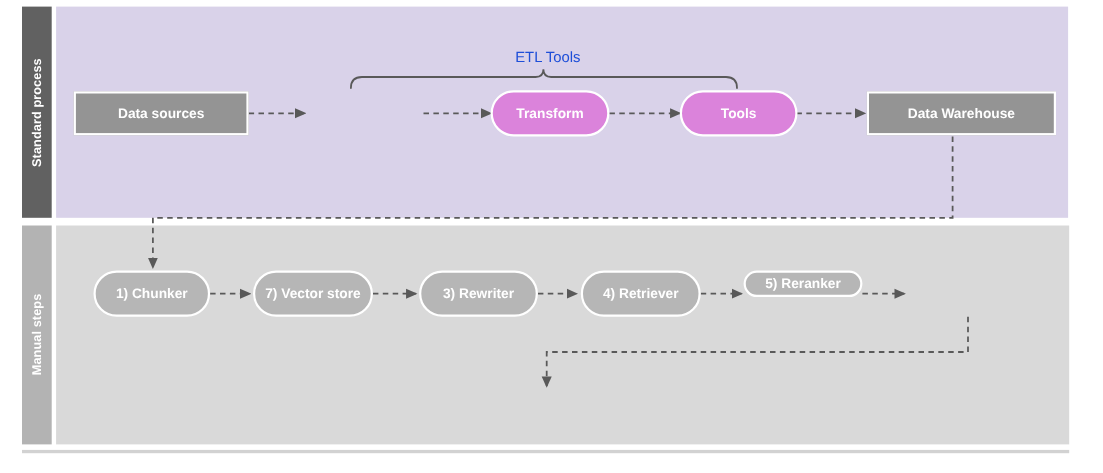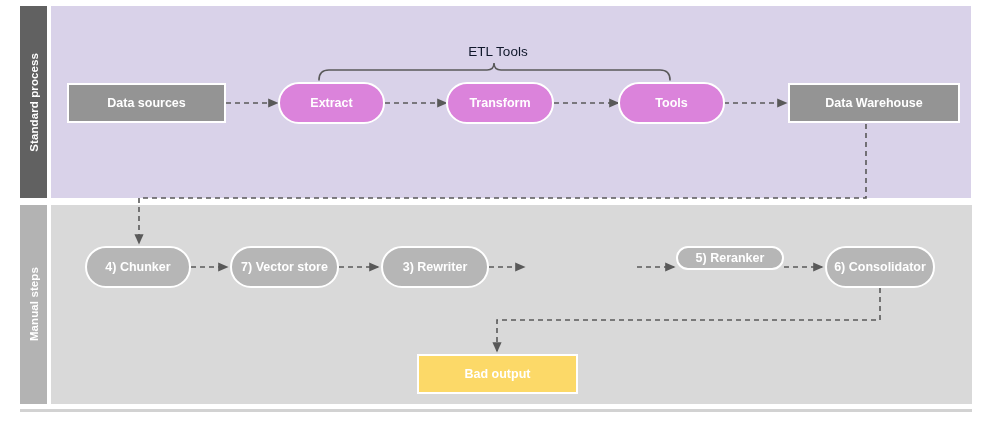--- a/index.html
+++ b/index.html
@@ -99,21 +99,21 @@
   .node.yellow    { background: #fcd968; }
 
   
   #etl-label {
     position: absolute;
     left: 418px;
     top: 44px;
     width: 160px;
     text-align: center;
     font-size: 13.5px;
-    color: #0f172a;
+    color: #1d4ed8;
     font-weight: normal;
     z-index: 6;
   }
 
   
   #wires {
     position: absolute;
     left: 0;
     top: 0;
     width: 1003px;
@@ -164,34 +164,32 @@
       <path d="M 880 288 L 880 320 L 497 320 L 497 351"></path>
     </g>
 
     <path d="M 319 80 Q 319 70 329 70 L 487 70 Q 494 70 494 63 Q 494 70 501 70 L 660 70 Q 670 70 670 80" stroke="#595959" stroke-width="1.6" fill="none" stroke-linecap="round"></path>
   </svg>
 
   <div id="etl-label">ETL Tools</div>
 
   <div class="node rect grey-box" style="left:67px;  top:83px;  width:159px; height:40px;">Data sources</div>
 
-  <div class="node pill magenta" style="left:278px; top:82px;  width:107px; height:42px;">Extract</div>
 
   <div class="node pill magenta" style="left:446px; top:82px;  width:108px; height:42px;text-align:right;">Transform</div>
 
   <div class="node pill magenta" style="left:618px; top:82px;  width:107px; height:42px;">Tools</div>
 
   <div class="node rect grey-box" style="left:788px; top:83px;  width:172px; height:40px;">Data Warehouse</div>
 
-  <div class="node pill grey-pill" style="left:85px;  top:246px; width:106px; height:42px;">4) Chunker</div>
+  <div class="node pill grey-pill" style="left:85px;  top:246px; width:106px; height:42px;">1) Chunker</div>
 
   <div class="node pill grey-pill" style="left:230px; top:246px; width:109px; height:42px;">7) Vector store</div>
 
   <div class="node pill grey-pill" style="left:381px; top:246px; width:108px; height:42px;">3) Rewriter</div>
 
+  <div class="node pill grey-pill" style="left:528px; top:246px; width:109px; height:42px;">4) Retriever</div>
 
   <div class="node pill grey-pill" style="left:676px; top:246px; width:108px; height:24px;">5) Reranker</div>
 
-  <div class="node pill grey-pill" style="left:825px; top:246px; width:110px; height:42px;">6) Consolidator</div>
 
-  <div class="node rect yellow" style="left:417px; top:354px; width:161px; height:40px;">Bad output</div>
 
 </div>
 
 </body></html>

